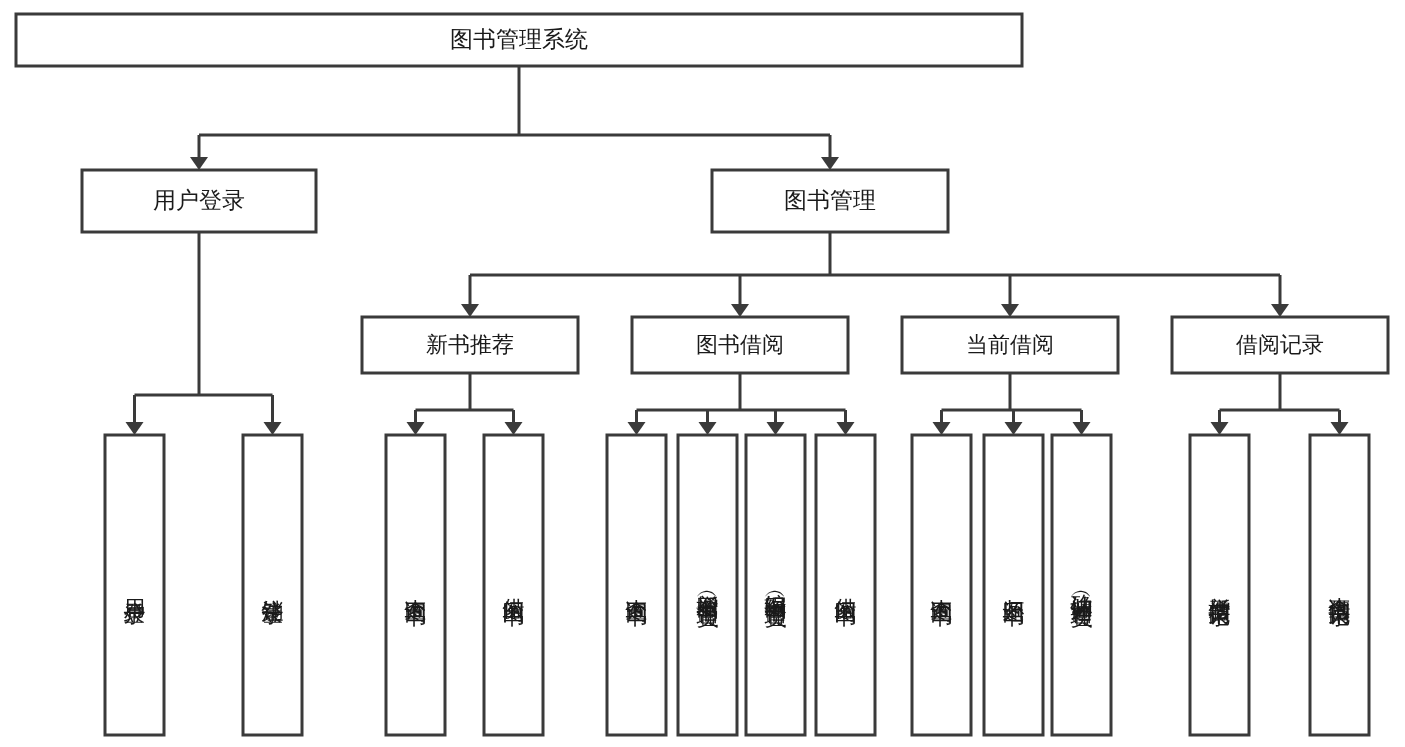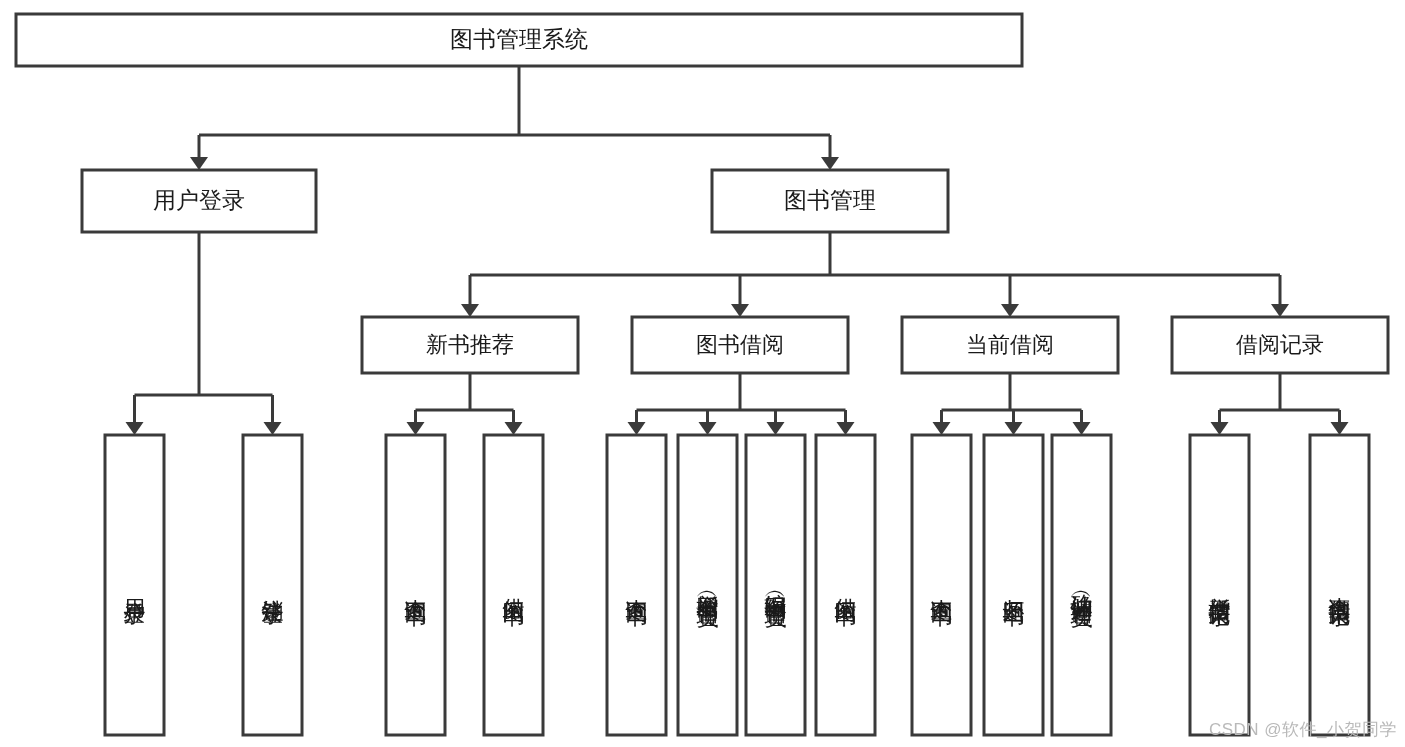--- a/index.html
+++ b/index.html
@@ -193,14 +193,13 @@
       <div class="leaf-label" style="left: 680px; top: 437px; width: 55px; height: 296px;">新增图书（管理员）</div>
       <div class="leaf-label" style="left: 748px; top: 437px; width: 55px; height: 296px;">编辑图书（管理员）</div>
       <div class="leaf-label" style="left: 818px; top: 437px; width: 55px; height: 296px;">借阅图书</div>
       <div class="leaf-label" style="left: 914px; top: 437px; width: 55px; height: 296px;">查询图书</div>
       <div class="leaf-label" style="left: 986px; top: 437px; width: 55px; height: 296px;">归还图书</div>
       <div class="leaf-label" style="left: 1054px; top: 437px; width: 55px; height: 296px;">确认归还（管理员）</div>
       <div class="leaf-label" style="left: 1192px; top: 437px; width: 55px; height: 296px;">新增借阅记录</div>
       <div class="leaf-label" style="left: 1312px; top: 437px; width: 55px; height: 296px;">查询借阅记录</div>
     </div>
 
-  <div class="watermark">CSDN @软件_小贺同学</div>
 </div>
 
 </body></html>

